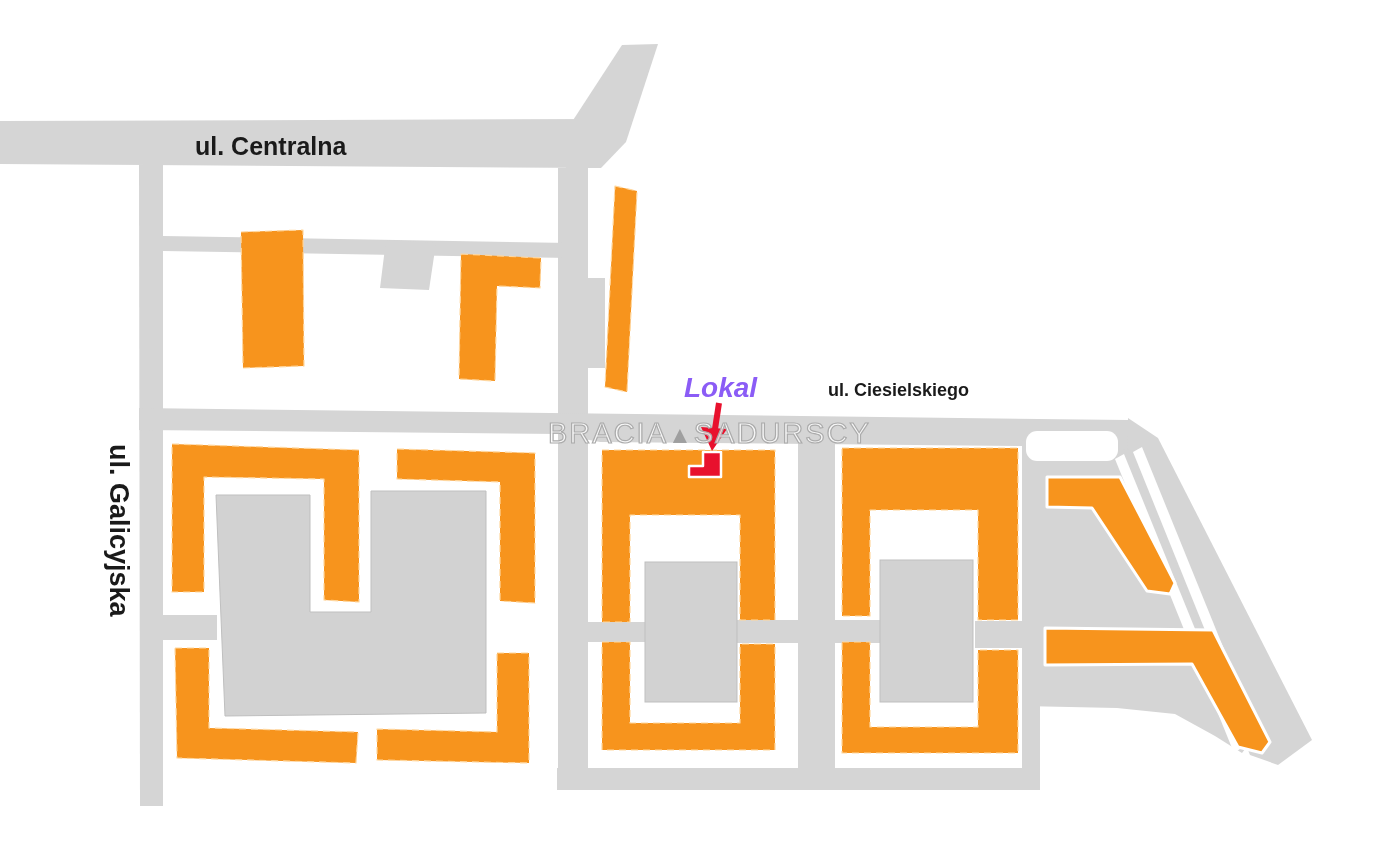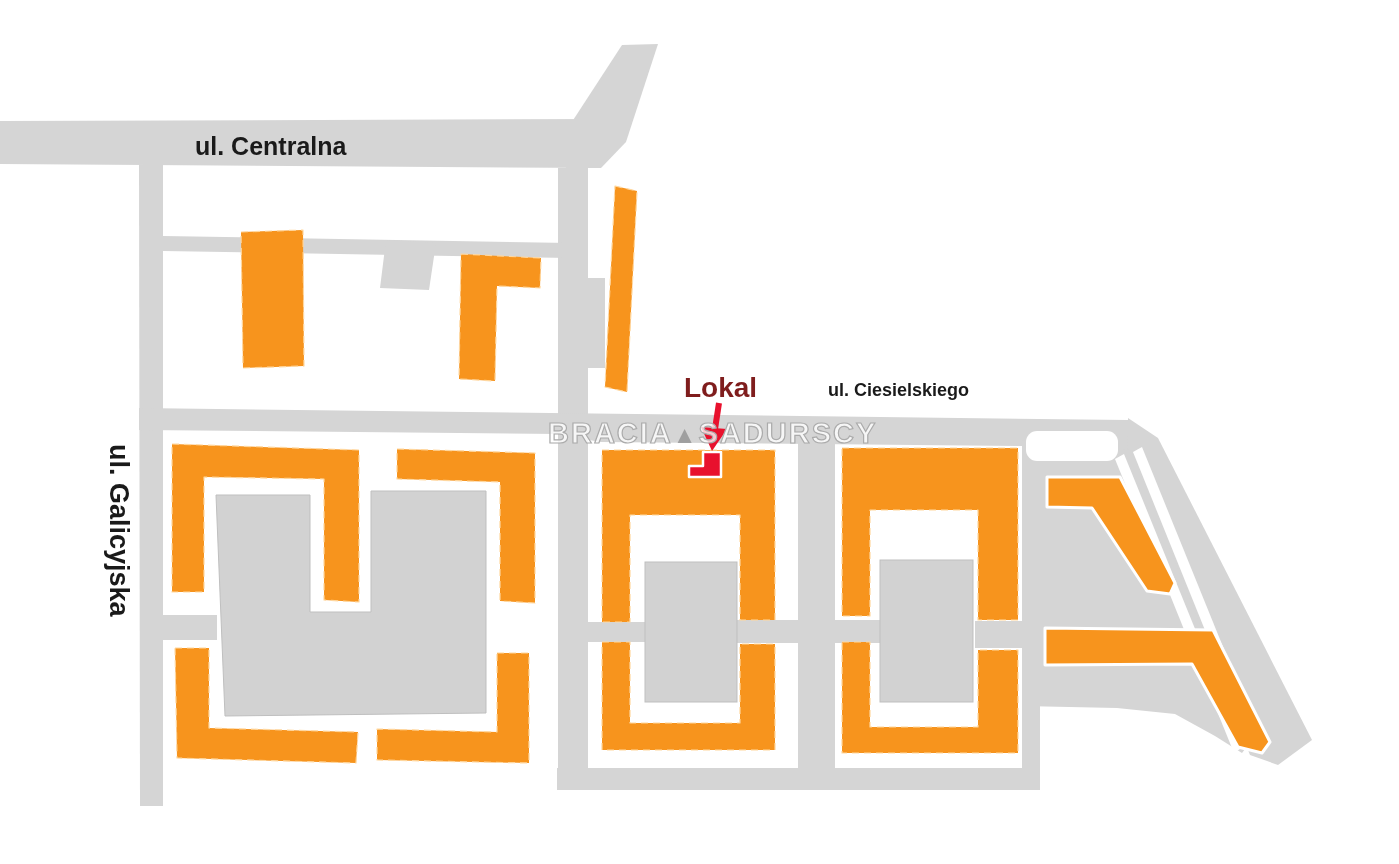--- a/index.html
+++ b/index.html
@@ -8,22 +8,22 @@
   #map-svg{position:absolute;left:0;top:0;}
   .road{stroke:none;}
   .court{stroke:#bfbfbf;stroke-width:1;}
   .bld{stroke:#ffd79e;stroke-width:1.2;stroke-dasharray:7 5;stroke-linejoin:round;}
   .bldw{stroke:#ffffff;stroke-width:3;stroke-dasharray:none;stroke-linejoin:round;}
   .whitedetail{fill:#ffffff;stroke:none;}
   .lbl{position:absolute;font-weight:bold;color:#1a1a1a;white-space:nowrap;}
   .lbl-centralna{left:195px;top:132px;font-size:25px;}
   .lbl-galicyjska{left:134px;top:444px;font-size:27px;transform:rotate(90deg);transform-origin:0 0;}
   .lbl-ciesielskiego{left:828px;top:380px;font-size:18px;}
-  .lbl-lokal{left:684px;top:372px;font-size:28px;color:#7f1d1d;}
-  .watermark{position:absolute;left:548px;top:417px;font-size:29px;font-weight:bold;
+  .lbl-lokal{left:684px;top:372px;font-size:28px;color:#8b5cf6;font-style:italic;}
+  .watermark{position:absolute;left:548px;top:417px;font-size:29px;font-weight:normal;
              letter-spacing:2px;color:rgba(255,255,255,0.78);
              -webkit-text-stroke:1.2px #ababab;white-space:nowrap;}
   .watermark .wm-mark{color:rgba(140,140,140,0.75);-webkit-text-stroke:0;font-size:24px;}
 </style>
 </head>
 <body>
 
 <div id="stage">
 
   <svg id="map-svg" width="1399" height="864" viewBox="0 0 1399 864">

